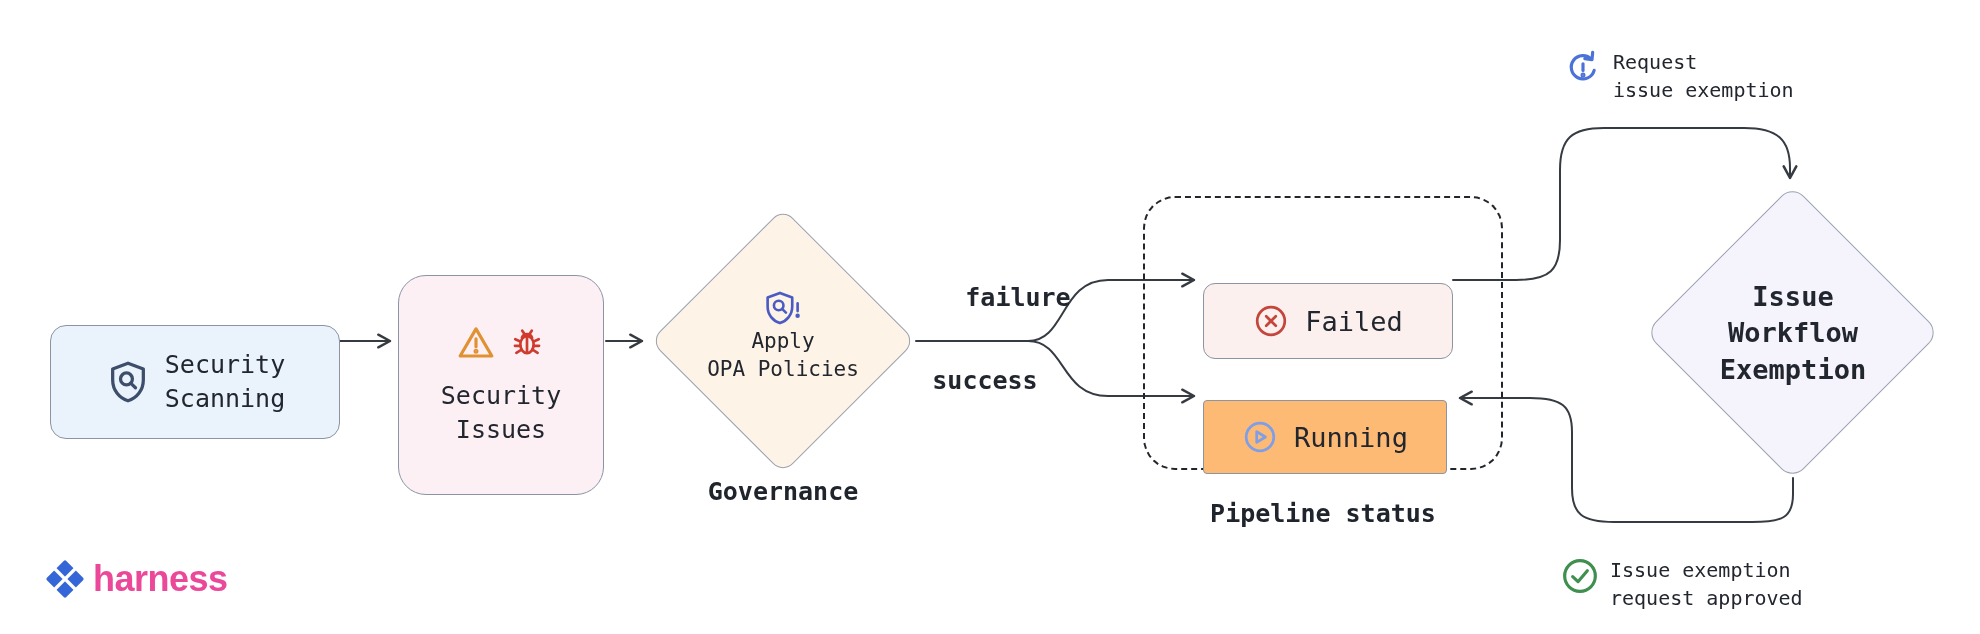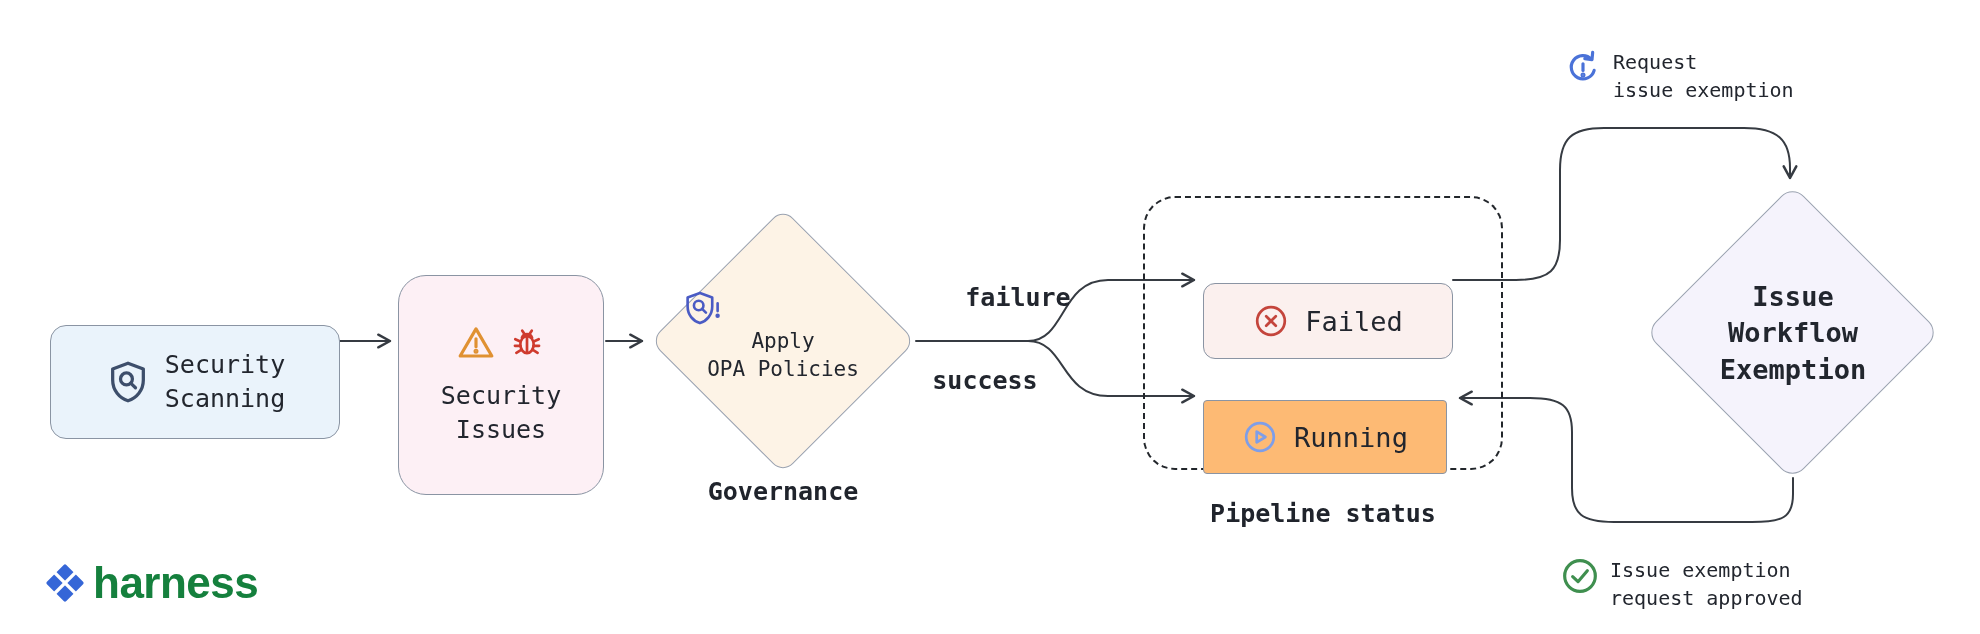--- a/index.html
+++ b/index.html
@@ -16,21 +16,21 @@
   }
   .n-scanning { left:50px; top:284px; width:290px; height:114px; border-radius:16px; background:#eaf3fb; gap:14px; }
   .n-issues   { left:398px; top:234px; width:206px; height:220px; border-radius:28px; background:#fdf0f5; flex-direction:column; gap:16px; }
   .n-failed   { left:1203px; top:242px; width:250px; height:76px; border-radius:12px; background:#fbf0ee; gap:16px; }
   .n-running  { left:1203px; top:359px; width:244px; height:74px; border-radius:4px; background:#fdba74; gap:16px; }
 
   .diamond { position:absolute; transform:rotate(45deg); border:1.7px solid #9aa2b0; }
   .d-opa       { left:689px;  top:247px; width:188px; height:188px; background:#fdf3e6; border-radius:14px; }
   .d-exemption { left:1688px; top:228px; width:209px; height:209px; background:#f5f3fc; border-radius:16px; }
 
-  .overlay { position:absolute; display:flex; flex-direction:column; }
+  .overlay { position:absolute; display:flex; flex-direction:column; align-items:center; }
   .opa-content { left:683px; top:288px; width:200px; }
   .opa-text { font-size:21px; line-height:1.32; text-align:center; }
   .exemption-content { left:1663px; top:279px; width:260px; }
   .exemption-text { font-size:27px; font-weight:700; line-height:1.35; text-align:center; }
 
   .two-line { font-size:25px; line-height:1.35; }
   .centered { text-align:center; }
   .node-label-lg { font-size:27px; }
 
   .caption { position:absolute; text-align:center; font-size:25px; font-weight:700; color:#20242c; }
@@ -46,22 +46,22 @@
     border:2.6px dashed #22262b; border-radius:32px; background:transparent;
   }
 
   .annotation { position:absolute; display:flex; align-items:flex-start; gap:10px; }
   .anno-request  { left:1563px; top:48px; }
   .anno-approved { left:1560px; top:556px; }
   .anno-text { font-size:20px; line-height:1.42; }
 
   .footer-brand { position:absolute; left:45px; top:558px; display:flex; align-items:center; gap:8px; }
   .brand-text {
-    font-family:"Liberation Sans", sans-serif; font-size:44px; font-weight:700;
-    color:#15803d; letter-spacing:-0.5px;
+    font-family:"Liberation Sans", sans-serif; font-size:36px; font-weight:700;
+    color:#ec4899; letter-spacing:-0.5px;
   }
 
   .icon { flex:0 0 auto; display:block; }
 </style>
 </head>
 <body>
 
 <div class="canvas">
 
   <svg class="edge-layer">

